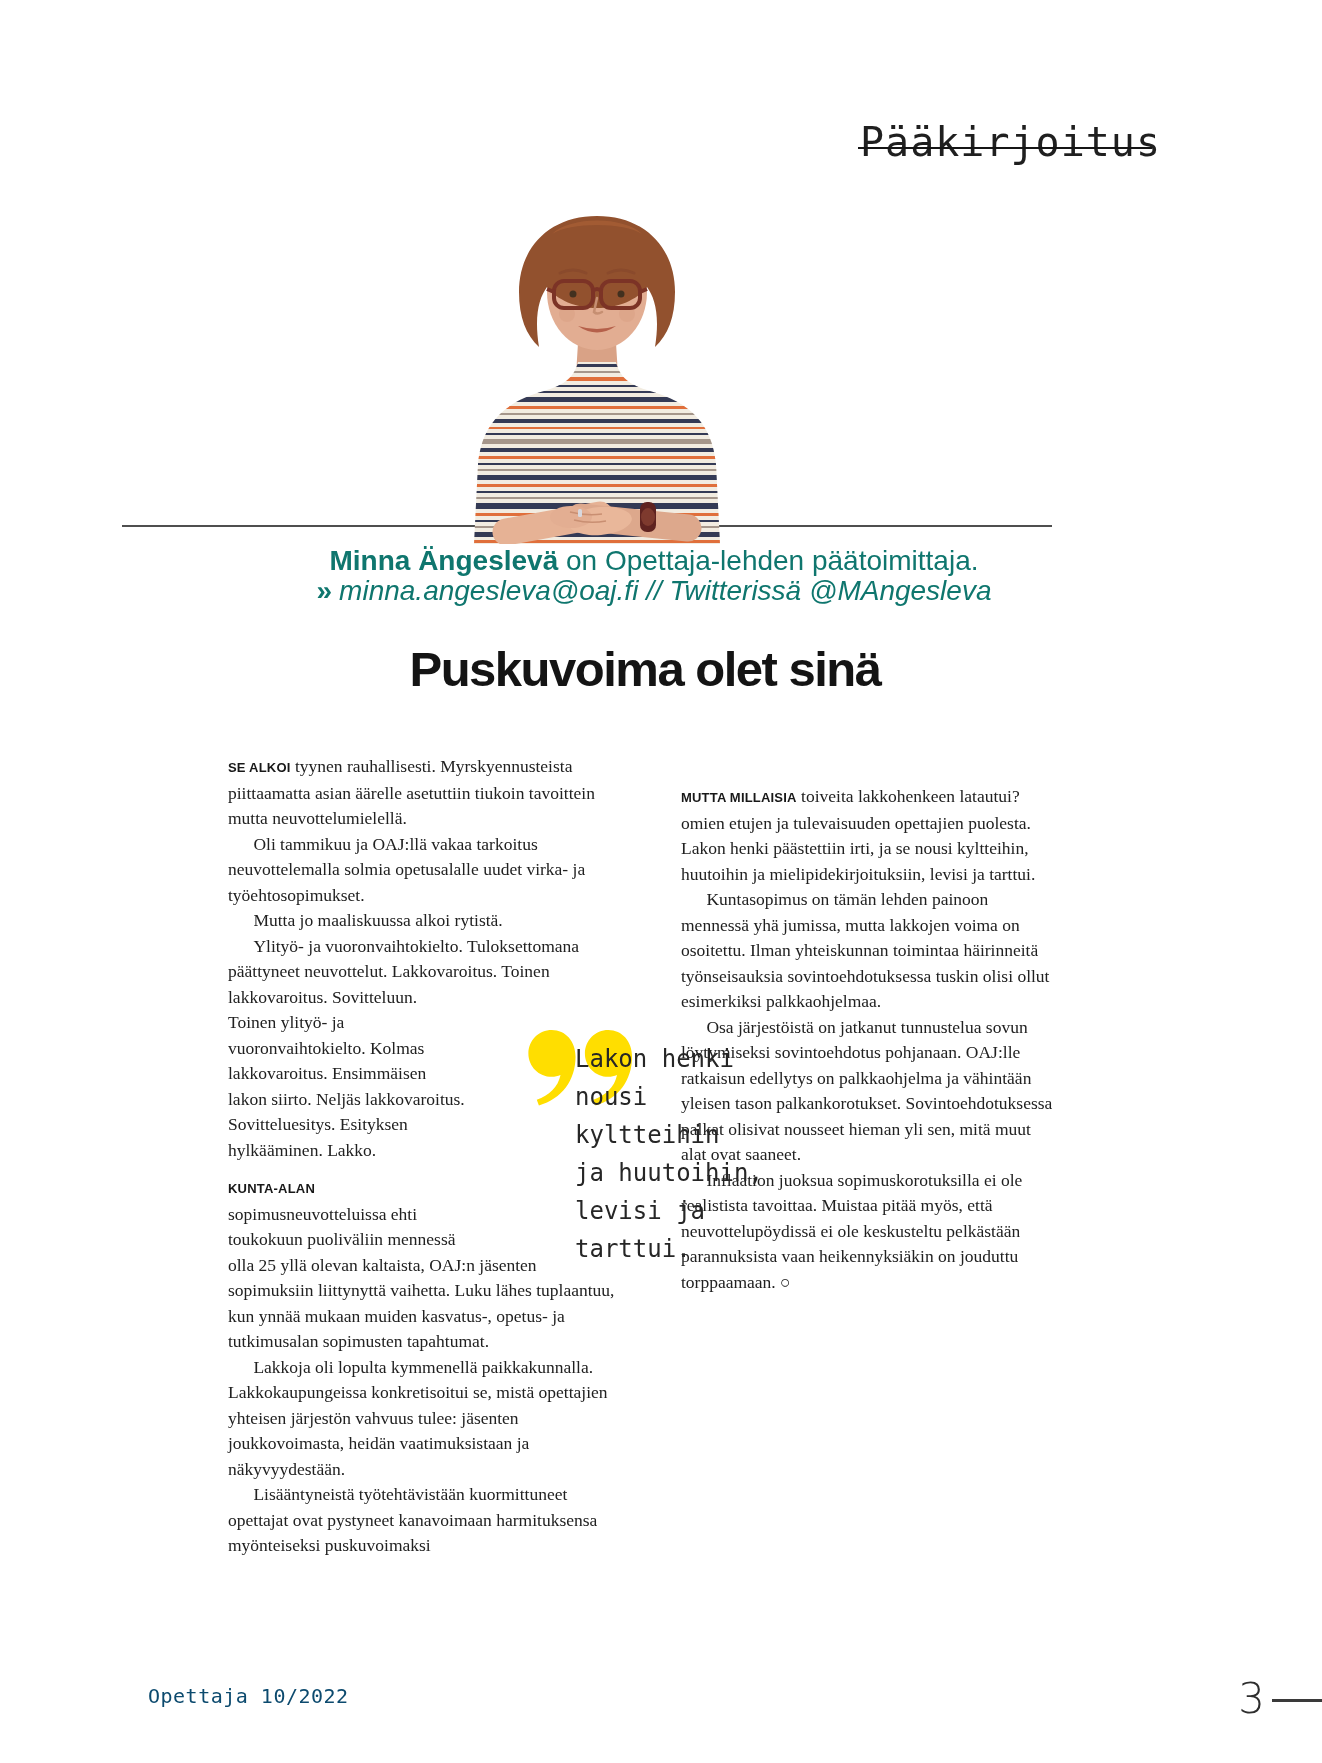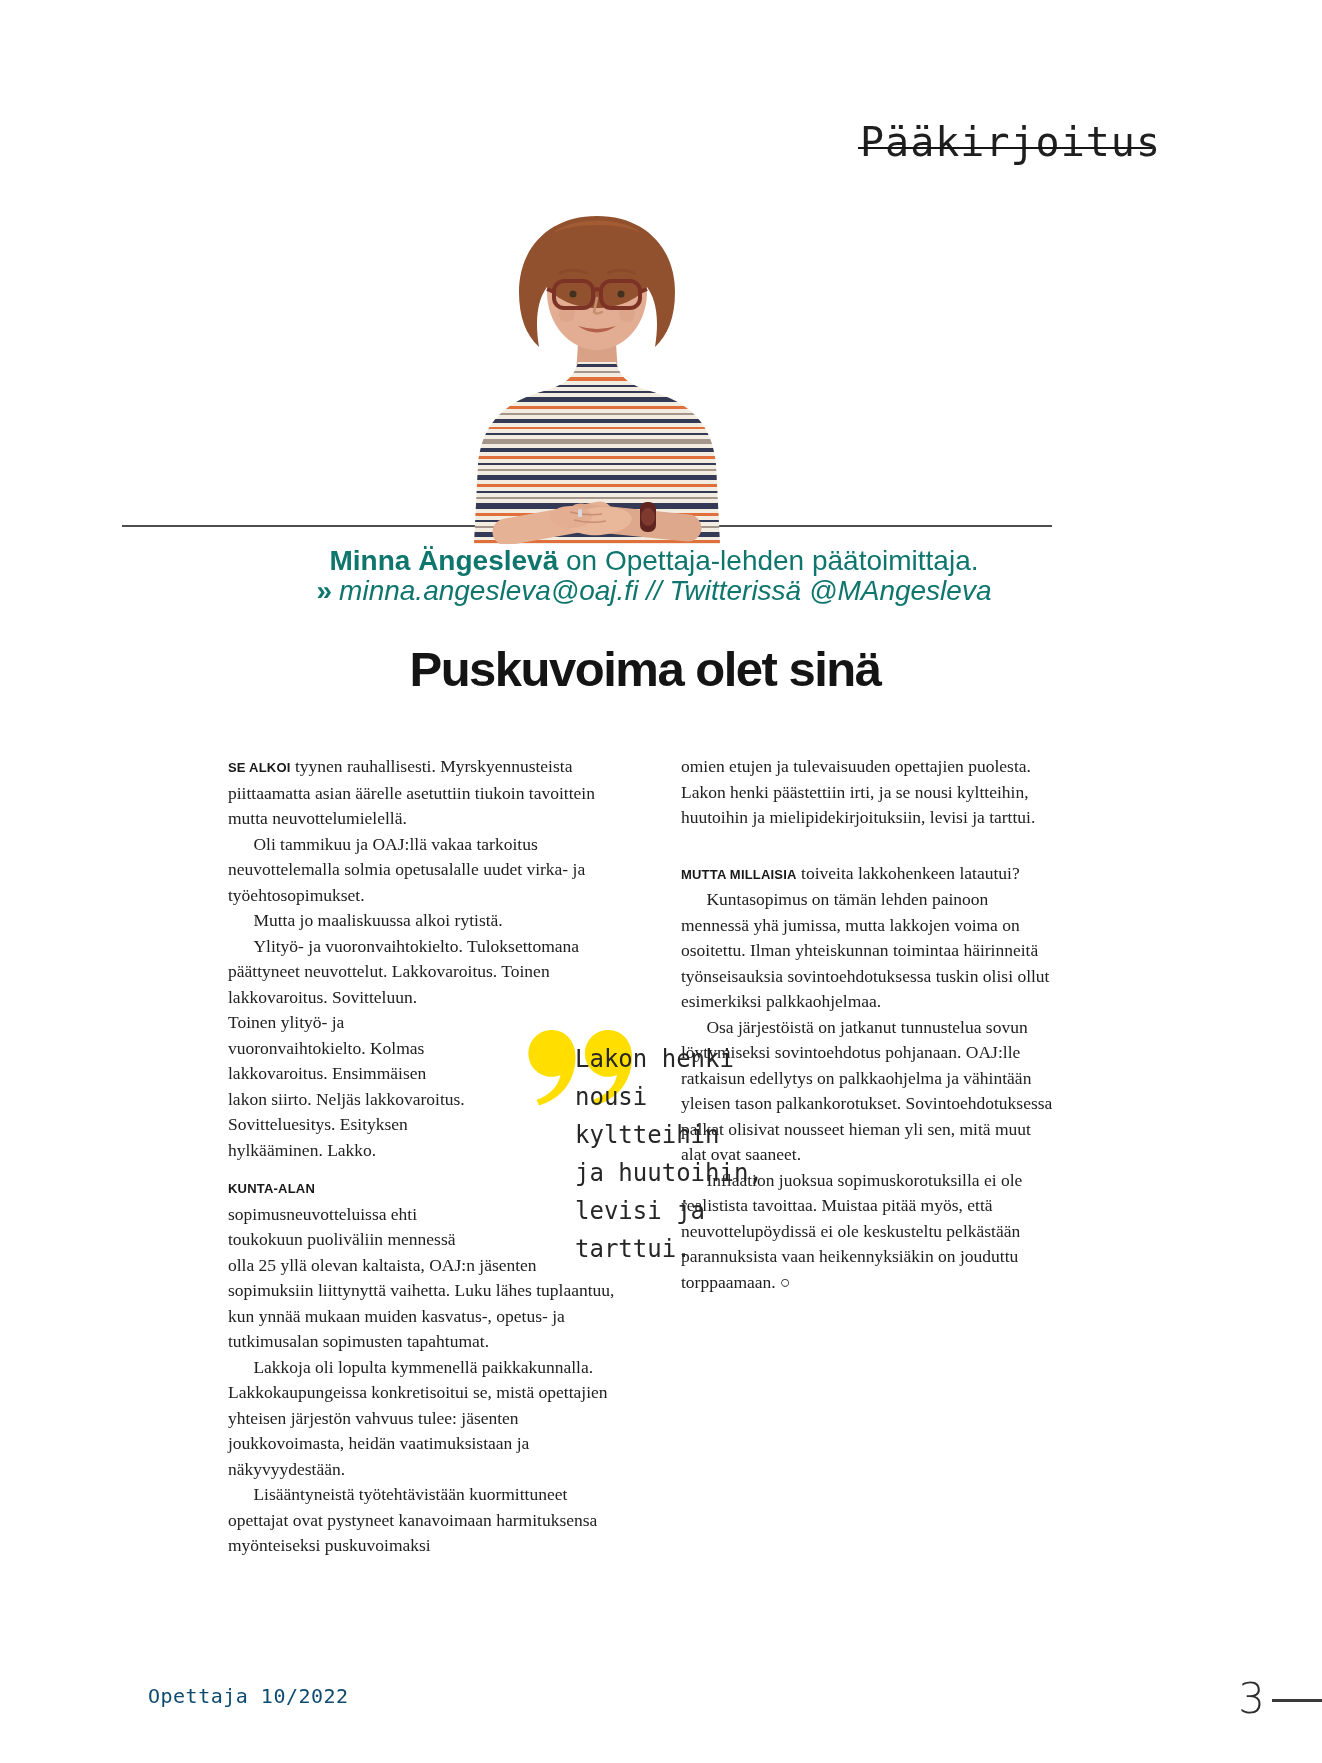--- a/index.html
+++ b/index.html
@@ -178,22 +178,22 @@
     <p class="para indent"><span>Mutta jo maaliskuussa alkoi rytistä.</span></p>
     <p class="para indent"><span>Ylityö- ja vuoronvaihtokielto. Tuloksettomana päättyneet neuvottelut. Lakkovaroitus. Toinen lakkovaroitus.</span>
       <span class="fl-r"></span>
       <span>Sovitteluun. Toinen ylityö- ja vuoronvaihtokielto. Kolmas lakkovaroitus. Ensimmäisen lakon siirto. Neljäs lakkovaroitus. Sovitteluesitys. Esityksen hylkääminen. Lakko.</span></p>
     <p class="para gap-small"><span class="lead">KUNTA-ALAN</span> <span>sopimusneuvotteluissa ehti toukokuun puoliväliin mennessä olla 25 yllä olevan kaltaista, OAJ:n jäsenten sopimuksiin liittynyttä vaihetta. Luku lähes tuplaantuu, kun ynnää mukaan muiden kasvatus-, opetus- ja tutkimusalan sopimusten tapahtumat.</span></p>
     <p class="para indent"><span>Lakkoja oli lopulta kymmenellä paikkakunnalla. Lakkokaupungeissa konkretisoitui se, mistä opettajien yhteisen järjestön vahvuus tulee: jäsenten joukkovoimasta, heidän vaatimuksistaan ja näkyvyydestään.</span></p>
     <p class="para indent"><span>Lisääntyneistä työtehtävistään kuormittuneet opettajat ovat pystyneet kanavoimaan harmituksensa myönteiseksi puskuvoimaksi</span></p>
   </div>
 
   <div class="col col-right">
+    <p class="para gap-large"><span class="lead">MUTTA MILLAISIA</span> <span>toiveita lakkohenkeen latautui?</span></p>
     <p class="para"><span>omien etujen ja tulevaisuuden opettajien puolesta. Lakon henki päästettiin irti, ja se nousi kyltteihin, huutoihin ja mielipidekirjoituksiin, levisi ja tarttui.</span></p>
-    <p class="para gap-large"><span class="lead">MUTTA MILLAISIA</span> <span>toiveita lakkohenkeen latautui?</span></p>
     <p class="para indent"><span>Kuntasopimus on tämän lehden painoon mennessä yhä jumissa, mutta lakkojen voima on osoitettu. Ilman yhteiskunnan toimintaa häirinneitä työnseisauksia sovintoehdotuksessa tuskin olisi ollut esimerkiksi palkkaohjelmaa.</span></p>
     <p class="para indent"><span>Osa järjestöistä on jatkanut tunnustelua sovun löytymiseksi sovintoehdotus pohjanaan. OAJ:lle ratkaisun edellytys on palkkaohjelma ja vähintään yleisen tason palkankorotukset. Sovintoehdotuksessa palkat olisivat nousseet hieman yli sen, mitä muut alat ovat saaneet.</span></p>
     <p class="para indent"><span>Inflaation juoksua sopimuskorotuksilla ei ole realistista tavoittaa. Muistaa pitää myös, että neuvottelupöydissä ei ole keskusteltu pelkästään parannuksista vaan heikennyksiäkin on jouduttu torppaamaan. ○</span></p>
   </div>
 
   <svg class="quote-marks" viewBox="0 0 108 78" width="108" height="78" xmlns="http://www.w3.org/2000/svg">
     <path class="qmark" d="M24,0 C10.7,0 0,10.7 0,24 C0,37.3 10.7,48 24,48 C27.2,48 30.2,47.4 33,46.2 C30.4,58.6 21.2,67.4 8.6,71.6 L10.8,77.4 C34.4,70.4 48.4,51.6 48.4,27.4 C48.4,11.6 38.2,0 24,0 Z"></path>
     <path class="qmark" transform="translate(58,0)" d="M24,0 C10.7,0 0,10.7 0,24 C0,37.3 10.7,48 24,48 C27.2,48 30.2,47.4 33,46.2 C30.4,58.6 21.2,67.4 8.6,71.6 L10.8,77.4 C34.4,70.4 48.4,51.6 48.4,27.4 C48.4,11.6 38.2,0 24,0 Z"></path>
   </svg>
   <div class="pull-quote-text">Lakon henki

